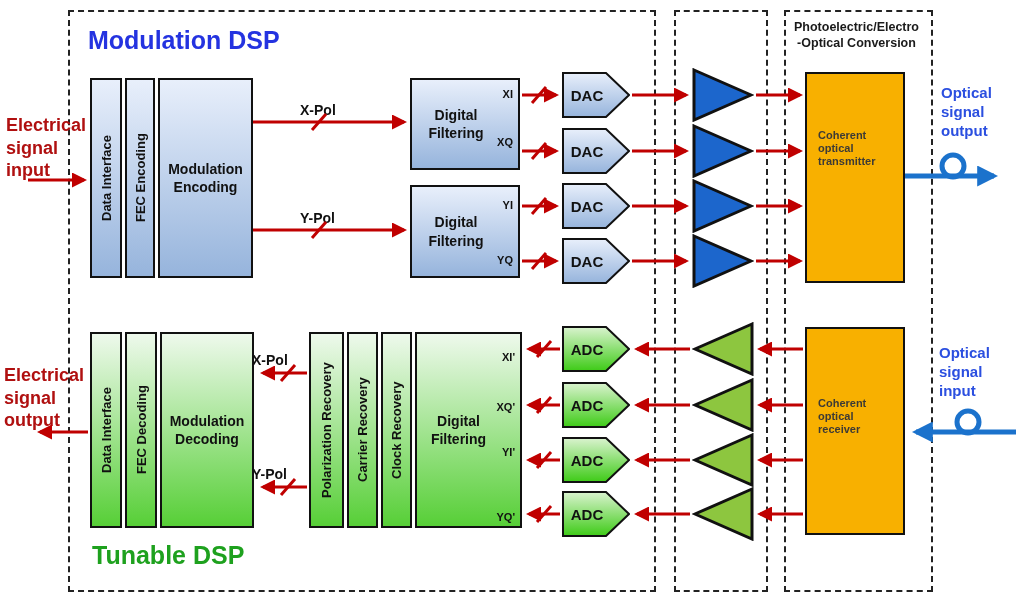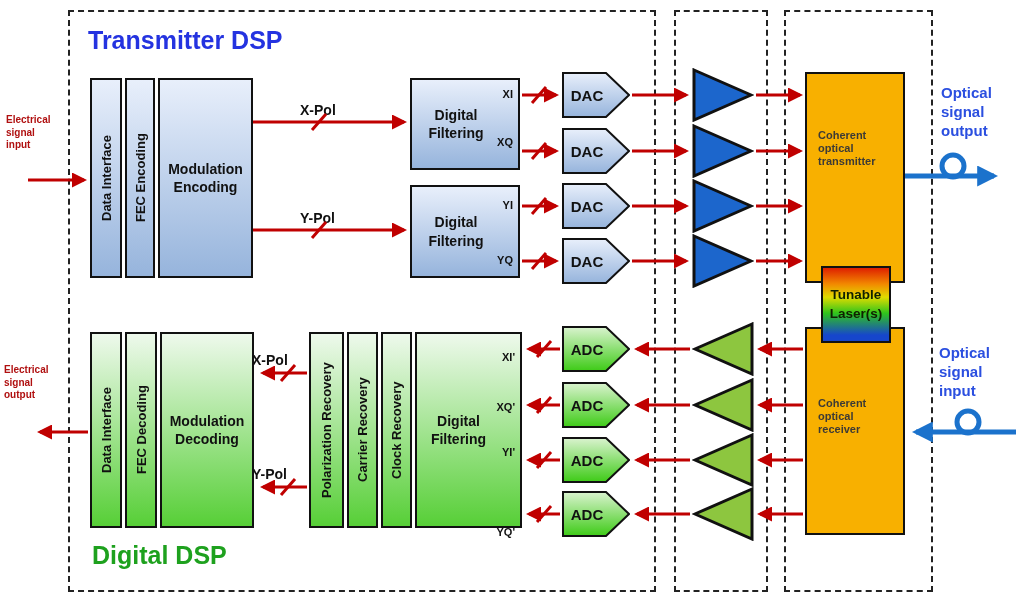--- a/index.html
+++ b/index.html
@@ -1,21 +1,21 @@
 <!DOCTYPE html>
 <html><head>
 <meta charset="utf-8">
 <style>
   html,body{margin:0;padding:0;background:#fff;font-family:"Liberation Sans",sans-serif;}
   .canvas{position:relative;width:1024px;height:600px;background:#fff;overflow:hidden;}
   .abs{position:absolute;}
   .dashed{border:2px dashed #222;background:transparent;z-index:1;}
   .ml{white-space:pre-line;}
   .title{font-weight:bold;font-size:25px;z-index:3;}
-  .sidelabel{font-weight:bold;font-size:10px;line-height:1.25;z-index:3;}
+  .sidelabel{font-weight:bold;font-size:18px;line-height:1.25;z-index:3;}
   .colhdr{font-weight:bold;font-size:12.5px;line-height:1.25;text-align:center;color:#1a1a1a;z-index:3;}
   .block{border:2px solid #111;box-sizing:border-box;z-index:2;}
   .bluegrad{background:linear-gradient(#e8effb,#96b4dc);}
   .greengrad{background:linear-gradient(#eef9ec,#57cf37);}
   .vgroup{display:flex;gap:3px;z-index:2;}
   .vcell{writing-mode:vertical-rl;transform:rotate(180deg);display:flex;align-items:center;justify-content:center;
          border:2px solid #111;box-sizing:border-box;font-weight:bold;font-size:13px;color:#111;text-align:center;}
   .vcell.blue{background:linear-gradient(to top,#e8effb,#96b4dc);}
   .vcell.green{background:linear-gradient(to top,#eef9ec,#57cf37);}
   .maincell{display:flex;align-items:center;justify-content:center;border:2px solid #111;box-sizing:border-box;
@@ -59,22 +59,24 @@
       </marker>
     </defs>
   </svg>
 
   
   <div class="abs dashed" style="left:68px;top:10px;width:584px;height:578px;"></div>
   <div class="abs dashed" style="left:674px;top:10px;width:90px;height:578px;"></div>
   <div class="abs dashed" style="left:784px;top:10px;width:145px;height:578px;"></div>
 
   
-  <div class="abs title" style="left:88px;top:26px;color:#2433e0;">Transmitter DSP</div>
-  <div class="abs title" style="left:92px;top:541px;color:#1ea11e;">Digital DSP</div>
+  <div class="abs title" style="left:88px;top:26px;color:#2433e0;">Modulation DSP</div>
+  <div class="abs title" style="left:92px;top:541px;color:#1ea11e;">Tunable DSP</div>
+  <div class="abs colhdr ml" style="left:786px;top:20px;width:141px;">Photoelectric/Electro
+-Optical Conversion</div>
 
   
   <div class="abs sidelabel ml" style="left:6px;top:114px;width:90px;color:#b01010;">Electrical
 signal
 input</div>
   <div class="abs sidelabel ml" style="left:4px;top:364px;width:90px;color:#b01010;">Electrical
 signal
 output</div>
   <div class="abs sidelabel ml" style="left:941px;top:84px;width:80px;font-size:15px;color:#2b4fe0;">Optical
 signal
@@ -153,22 +155,20 @@
   <div class="abs orange" style="left:805px;top:72px;width:100px;height:211px;">
     <div class="olbl ml" style="top:55px;">Coherent
 optical
 transmitter</div>
   </div>
   <div class="abs orange" style="left:805px;top:327px;width:100px;height:208px;">
     <div class="olbl ml" style="top:68px;">Coherent
 optical
 receiver</div>
   </div>
-  <div class="abs laser ml" style="left:821px;top:266px;width:70px;height:77px;">Tunable
-Laser(s)</div>
 
   
   <div class="amp" style="left:692px;top:322px;">
     <svg width="62" height="54" viewBox="0 0 62 54">
         <path d="M60 2 L3 27 L60 52 Z" stroke="#111" stroke-width="3" fill="#8dc63f"></path>
       </svg></div>
   <div class="amp" style="left:692px;top:378px;">
     <svg width="62" height="54" viewBox="0 0 62 54">
         <path d="M60 2 L3 27 L60 52 Z" stroke="#111" stroke-width="3" fill="#8dc63f"></path>
       </svg></div>
@@ -211,21 +211,21 @@
   <div class="abs vgroup" style="left:309px;top:332px;height:196px;">
     <div class="vcell green" style="width:35px;height:196px;">Polarization Recovery</div>
     <div class="vcell green" style="width:31px;height:196px;">Carrier Recovery</div>
     <div class="vcell green" style="width:31px;height:196px;">Clock Recovery</div>
     <div class="maincell greengrad" style="width:107px;height:196px;position:relative;">
       <div class="dfblock ml" style="left:0;top:0;right:20px;bottom:0;">Digital
 Filtering</div>
       <span class="port" style="top:16px;">XI'</span>
       <span class="port" style="top:66px;">XQ'</span>
       <span class="port" style="top:111px;">YI'</span>
-      <span class="port" style="top:191px;">YQ'</span>
+      <span class="port" style="top:176px;">YQ'</span>
     </div>
   </div>
 
   
   <div class="abs vgroup" style="left:90px;top:332px;height:196px;">
     <div class="vcell green" style="width:32px;height:196px;">Data Interface</div>
     <div class="vcell green" style="width:32px;height:196px;">FEC Decoding</div>
     <div class="maincell greengrad ml" style="width:94px;height:196px;">Modulation
 Decoding</div>
   </div>

